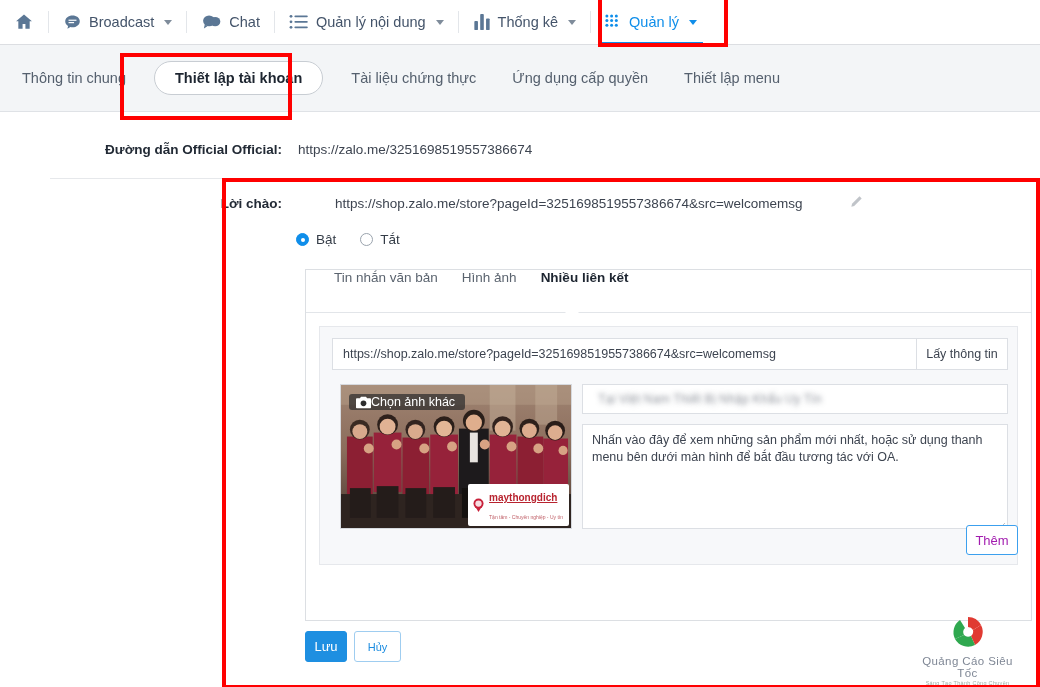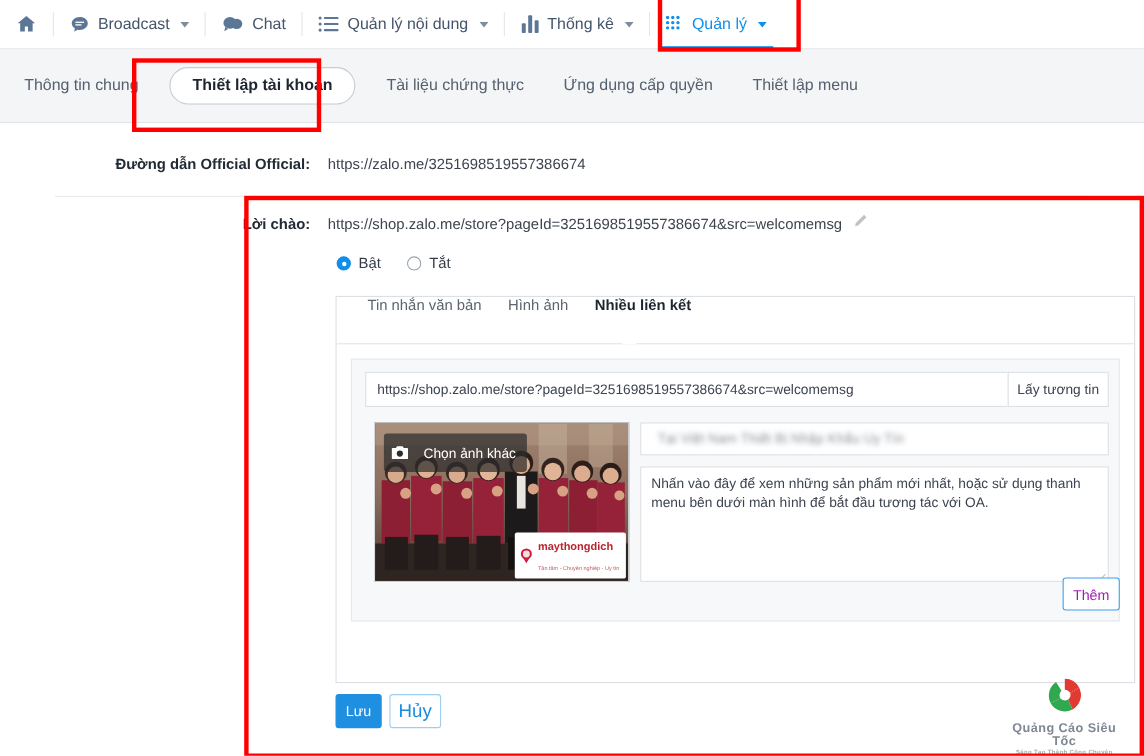--- a/index.html
+++ b/index.html
@@ -89,34 +89,34 @@
   }
 
   .hr-divider {
     position: absolute; left: 50px; top: 66px;
     width: 940px; height: 1px; background: #e6e8eb;
   }
 
   
   .greet-row {
     position: absolute; left: 0; top: 82px; width: 1040px;
-    display: flex; align-items: center;
+    display: flex; align-items: center; gap: 37px;
   }
   .greet-label {
     width: 282px; text-align: right;
     font-size: 13.5px; font-weight: bold; color: #222a35;
   }
   .greet-value {
     margin-left: 16px; font-size: 13.5px; color: #3d4450;
   }
   .pencil { margin-left: 10px; opacity: .55; }
 
   
   .radio-row {
-    position: absolute; left: 306px; top: 120px;
+    position: absolute; left: 296px; top: 120px;
     display: flex; align-items: center; gap: 24px;
   }
   .radio-opt { display: flex; align-items: center; gap: 7px; font-size: 13.5px; color: #343c47; cursor: pointer; }
   .rdo {
     width: 13px; height: 13px; border-radius: 50%;
     border: 1px solid #9aa3ad; background: #fff;
     position: relative; flex: 0 0 auto;
   }
   .rdo.on { border-color: #0f8eea; background: #0f8eea; }
   .rdo.on::after {
@@ -192,35 +192,35 @@
   .thumb {
     position: absolute; left: 20px; top: 57px;
     width: 232px; height: 145px;
     border: 1px solid #d6d9de;
     overflow: hidden;
     background: #6b5145;
   }
   .thumb-photo { position: absolute; inset: 0; }
   .chip {
     position: absolute; left: 8px; top: 9px;
-    height: 35px; padding: 0 10px 0 7px;
+    height: 16px; padding: 0 10px 0 7px;
     background: rgba(45,45,45,.72);
     border-radius: 3px;
-    display: flex; align-items: center; gap: 14px;
+    display: flex; align-items: center; gap: 0;
     color: #ffffff; font-size: 12.5px;
     cursor: pointer;
   }
   .wm {
     position: absolute; right: 2px; bottom: 2px;
     background: #ffffff;
     padding: 3px 6px 3px 4px;
     display: flex; align-items: center; gap: 4px;
     border-radius: 2px;
   }
-  .wm-txt { font-size: 10px; font-weight: bold; color: #b8232f; line-height: 1; }
+  .wm-txt { font-size: 10px; font-weight: bold; color: #b8232f; line-height: 1; text-decoration: underline; }
   .wm-sub { font-size: 5px; color: #c06068; line-height: 1; }
 
   
   .title-input {
     position: absolute; left: 262px; top: 57px;
     width: 426px; height: 30px;
     border: 1px solid #dcdfe4; background: #fff;
     font-size: 12.5px; color: #3d4450;
     padding: 0 9px; line-height: 28px;
     display: flex; align-items: center;
@@ -270,31 +270,30 @@
     border: 1px solid #1e8fe1; border-radius: 3px;
     font-size: 13px;
     display: flex; align-items: center; justify-content: center;
     cursor: pointer;
   }
   .btn-cancel {
     position: absolute; left: 354px; top: 519px;
     width: 47px; height: 31px;
     background: #ffffff; color: #1b8ce0;
     border: 1px solid #9fcdf0; border-radius: 3px;
-    font-size: 17px;
+    font-size: 11px;
     display: flex; align-items: center; justify-content: center;
     cursor: pointer;
   }
 
   
   #logo-wm {
     position: absolute; left: 920px; top: 615px;
     width: 95px; height: 62px;
     text-align: center;
-    font-weight: bold;
   }
   .logo-t1 { font-size: 11.5px; color: #7f8795; letter-spacing: .4px; }
   .logo-t2 { font-size: 5.5px; color: #9fb0a6; letter-spacing: .3px; margin-top: 1px; }
 
   
   .redbox {
     position: absolute; border: 4px solid #ff0000;
     pointer-events: none;
   }
   #redbox-quanly  { left: 598px; top: -4px;  width: 130px; height: 51px; }
@@ -439,21 +438,21 @@
         <div class="ctab">Tin nhắn văn bản</div>
         <div class="ctab">Hình ảnh</div>
         <div class="ctab sel">Nhiều liên kết</div>
         <div class="tab-arrow"></div>
       </div>
 
       <div class="panel">
 
         <div class="url-row">
           <div class="url-input" title="Nhập đường dẫn">https://shop.zalo.me/store?pageId=3251698519557386674&amp;src=welcomemsg</div>
-          <div class="btn-fetch">Lấy tương tin</div>
+          <div class="btn-fetch">Lấy thông tin</div>
         </div>
 
         <div class="thumb">
           <svg class="thumb-photo" viewBox="0 0 232 145" preserveAspectRatio="none">
             <defs>
               <linearGradient id="bgw" x1="0" y1="0" x2="0" y2="1">
                 <stop offset="0" stop-color="#a08472"></stop>
                 <stop offset="0.45" stop-color="#8b6d5c"></stop>
                 <stop offset="1" stop-color="#4a3830"></stop>
               </linearGradient>

